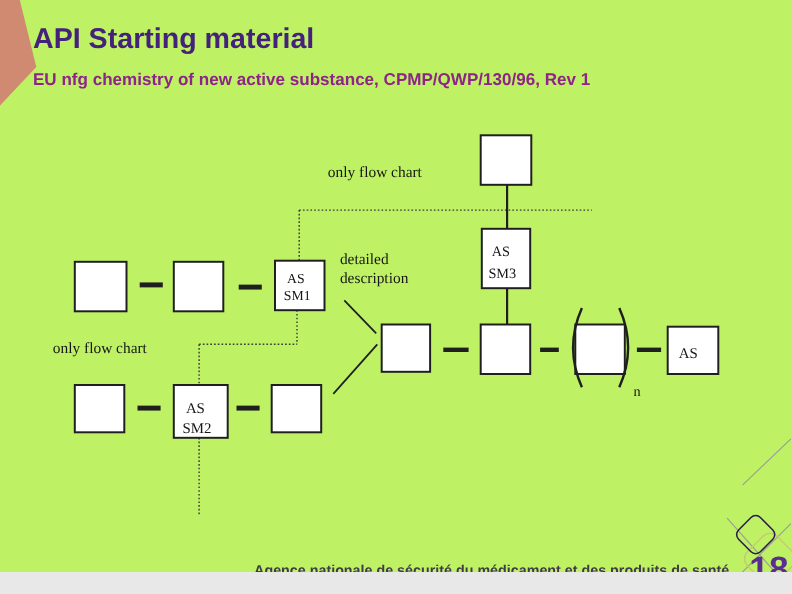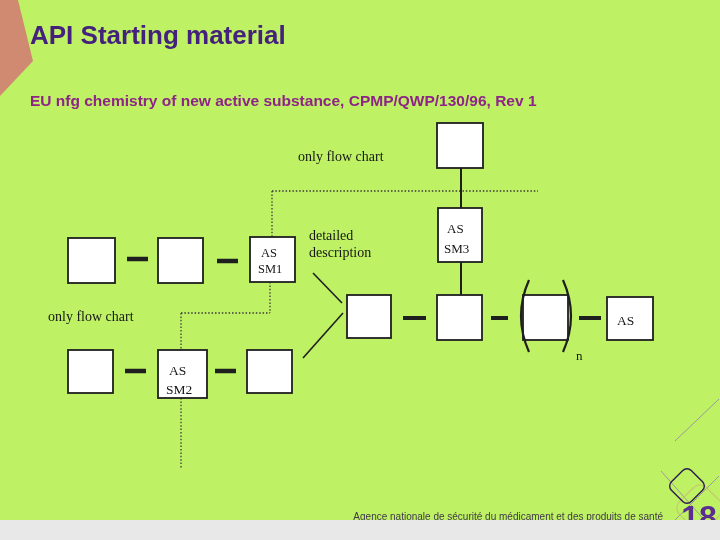--- a/index.html
+++ b/index.html
@@ -13,27 +13,28 @@
   }
   .corner-accent{position:absolute;left:0;top:0;}
   .title{
     position:absolute;left:30px;top:20px;
     font-size:26px;font-weight:bold;
     color:#44217b;letter-spacing:0px;white-space:nowrap;
   }
   .subtitle{
     position:absolute;left:30px;top:64px;
     font-size:15.5px;font-weight:bold;
-    color:#8e2487;white-space:nowrap;margin-top:28px;
+    color:#8e2487;white-space:nowrap;
   }
   .diagram-svg{position:absolute;left:0;top:0;}
   .footer-text{
     position:absolute;right:57px;top:511px;
-    font-size:10px;color:#3f3948;
+    font-size:13px;color:#3f3948;
     white-space:nowrap;
+    font-weight:bold;
   }
   .page-number{
     position:absolute;left:681px;top:499px;width:36px;
     font-size:32px;font-weight:bold;color:#5b2d90;
     text-align:center;
   }
   svg text{font-family:"Liberation Serif","DejaVu Serif",serif;fill:#161616;}
 </style>
 </head>
 <body>

